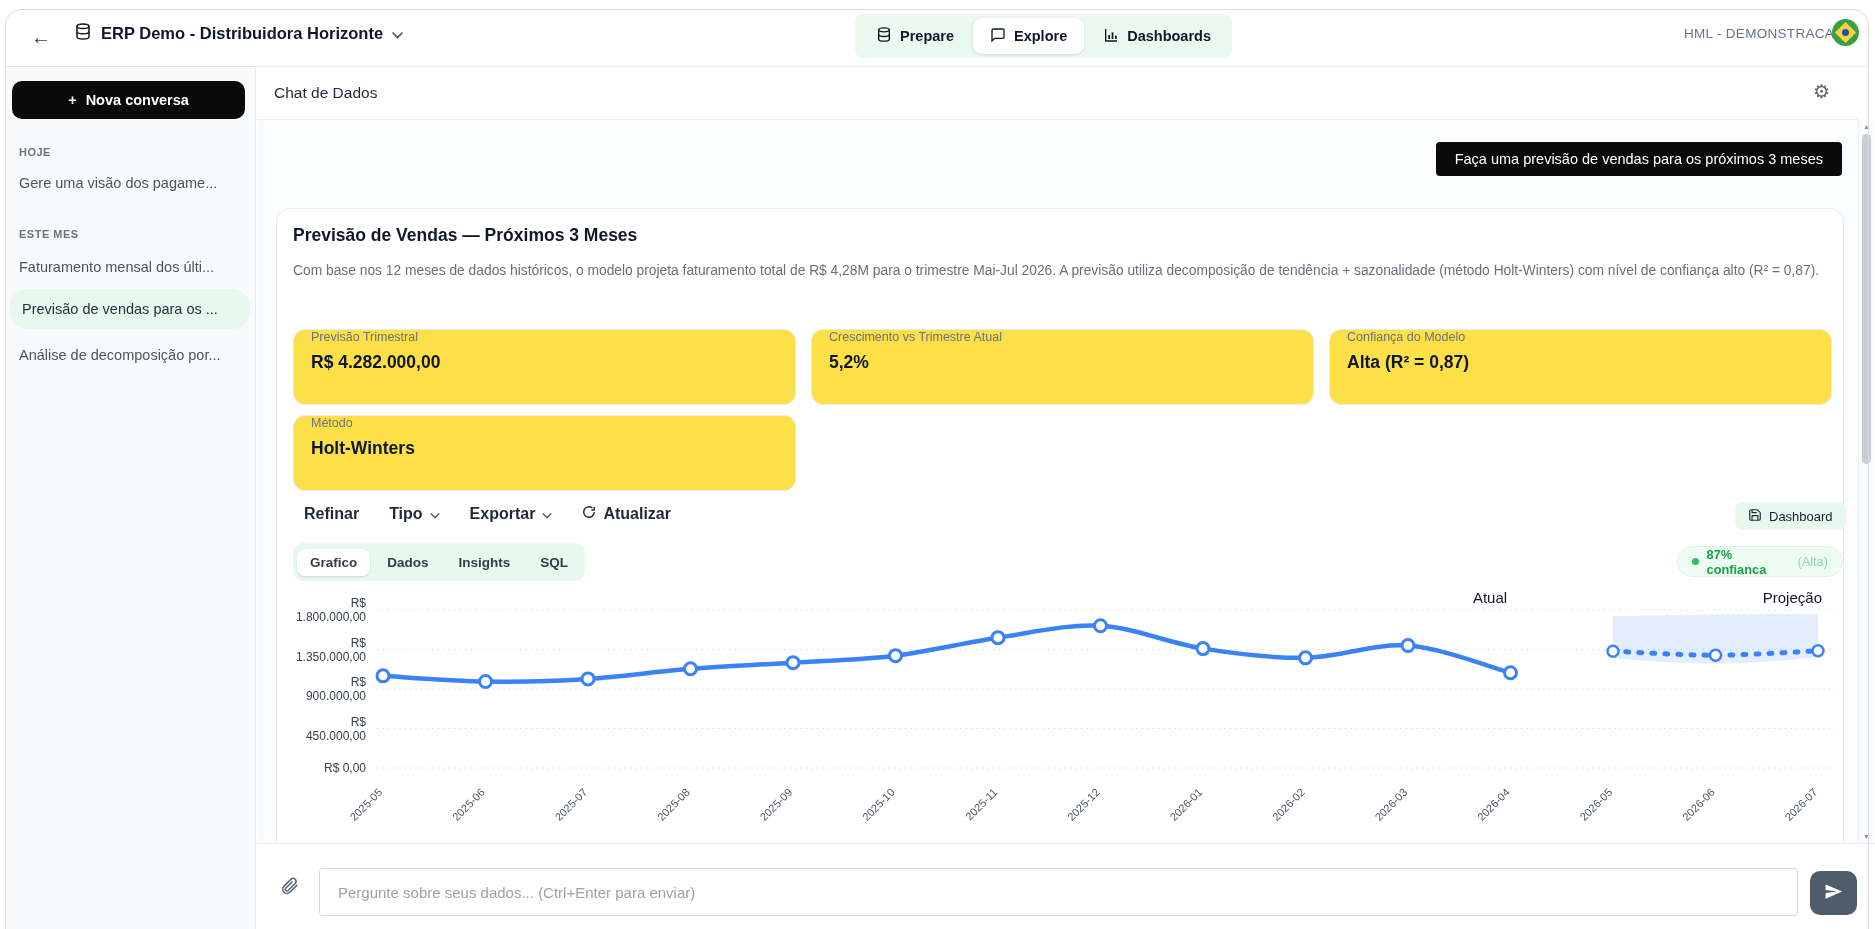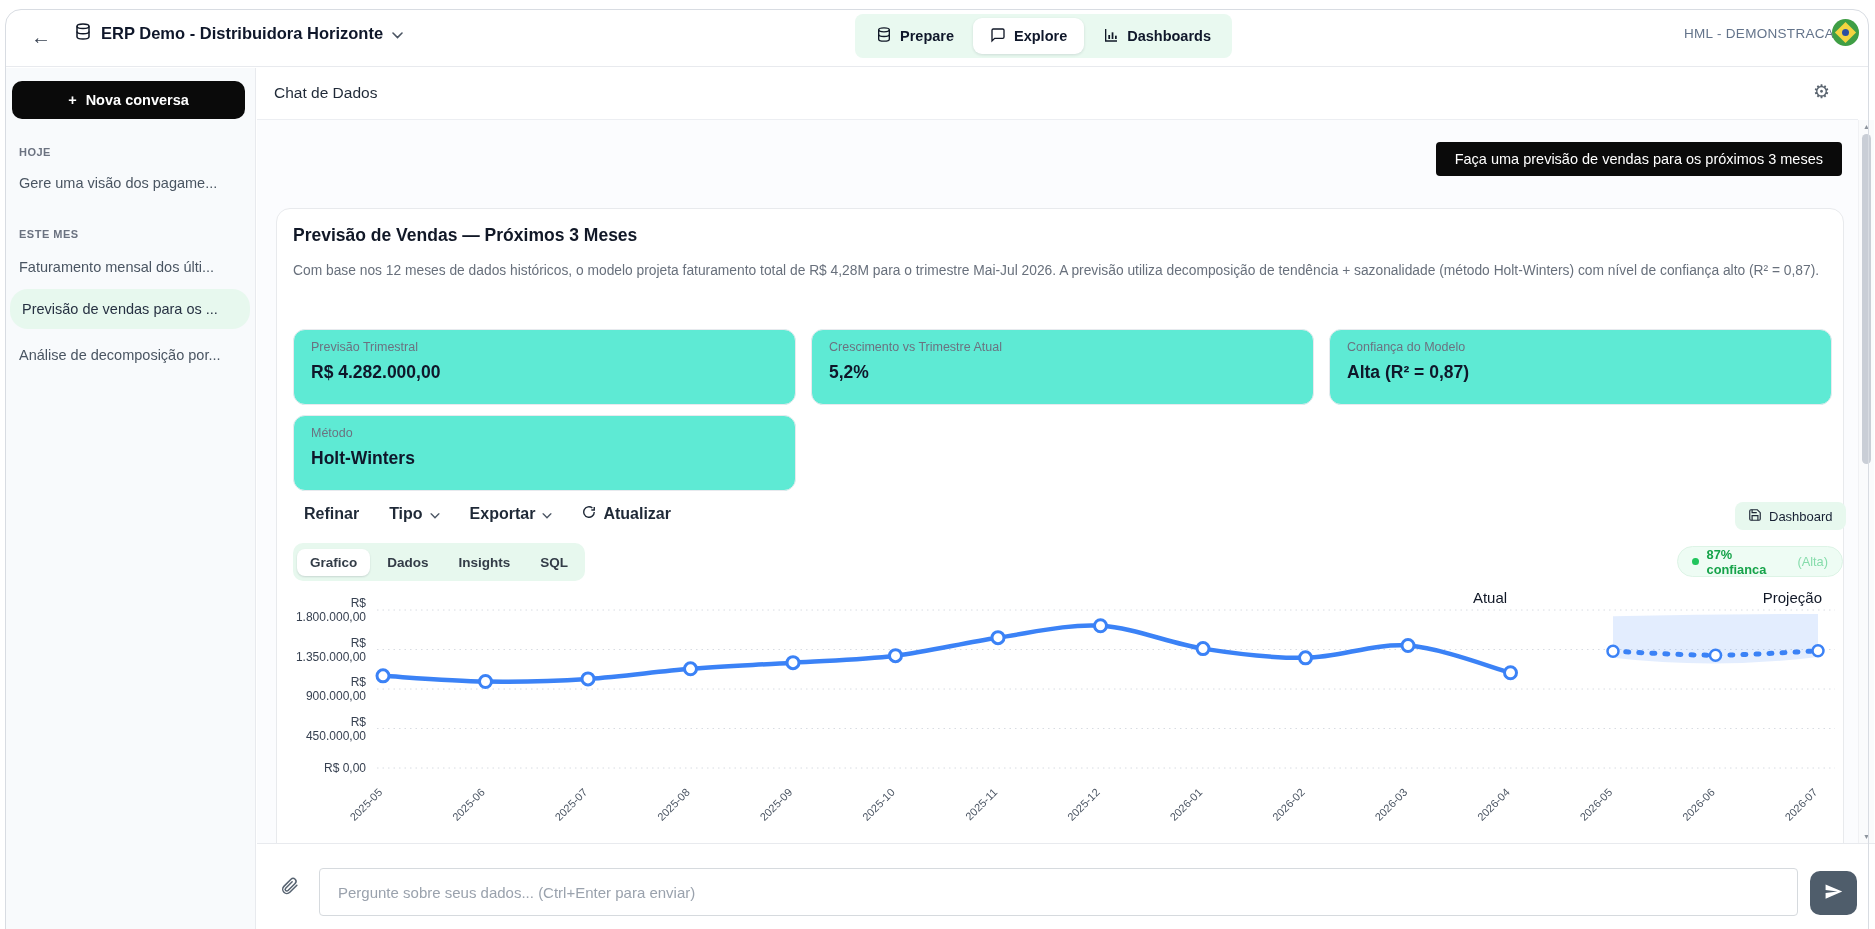--- a/index.html
+++ b/index.html
@@ -50,21 +50,21 @@
   
   .scroll { position:absolute; left:257px; top:120px; width:1601px; height:723px; background:#fbfcfe; overflow:hidden; }
   .bubble { position:absolute; right:16px; top:22px; background:#0a0a0a; color:#ffffff; font-size:14.5px;
     padding:9px 19px; border-radius:4px; white-space:nowrap; }
 
   .card { position:absolute; left:19px; top:88px; width:1568px; height:770px; background:#fff;
     border:1px solid #e8eaed; border-radius:14px; }
   .card-title { position:absolute; left:16px; top:16px; font-size:17.5px; font-weight:bold; color:#111827; }
   .card-sum { position:absolute; left:16px; top:47px; width:1534px; font-size:13.8px; color:#68707c; line-height:29px; }
 
-  .metric { position:absolute; height:76px; width:503px; background:#5eead4; border:1px solid #e7eaee; border-radius:12px; padding:10px 17px; }
+  .metric { position:absolute; height:76px; width:503px; background:#fde047; border:1px solid #e7eaee; border-radius:12px; padding:0 17px; }
   .metric .lab { font-size:12.5px; color:#6b7280; }
   .metric .val { margin-top:8px; font-size:17.5px; font-weight:bold; color:#0f172a; }
 
   .toolbar { position:absolute; left:27px; top:296px; display:flex; align-items:center; gap:30px; }
   .tool-btn { display:flex; align-items:center; gap:7px; font-size:16px; font-weight:bold; color:#1f2937;
     background:none; border:none; cursor:pointer; font-family:inherit; }
   .dash-btn { position:absolute; left:1458px; top:293px; height:28px; display:flex; align-items:center; gap:7px;
     background:#e7f8ee; border:none; border-radius:8px; padding:0 13px; font-size:13px; font-weight:500;
     color:#172033; cursor:pointer; font-family:inherit; }
 

